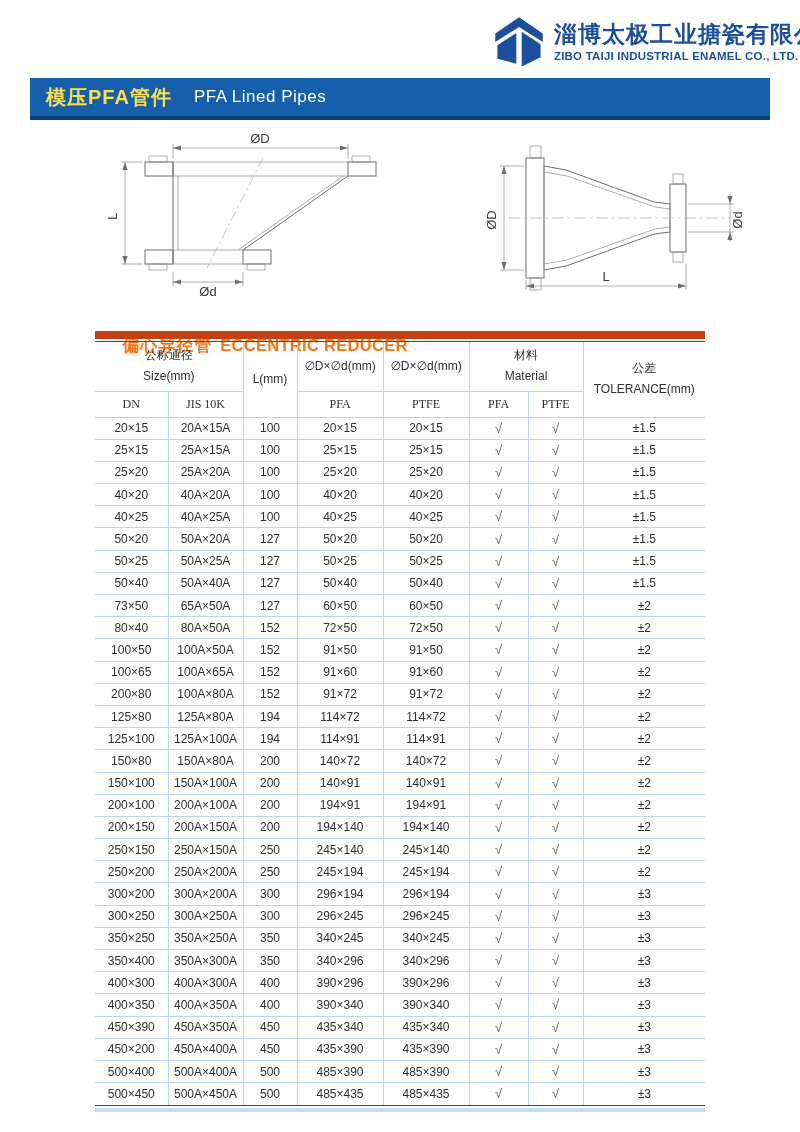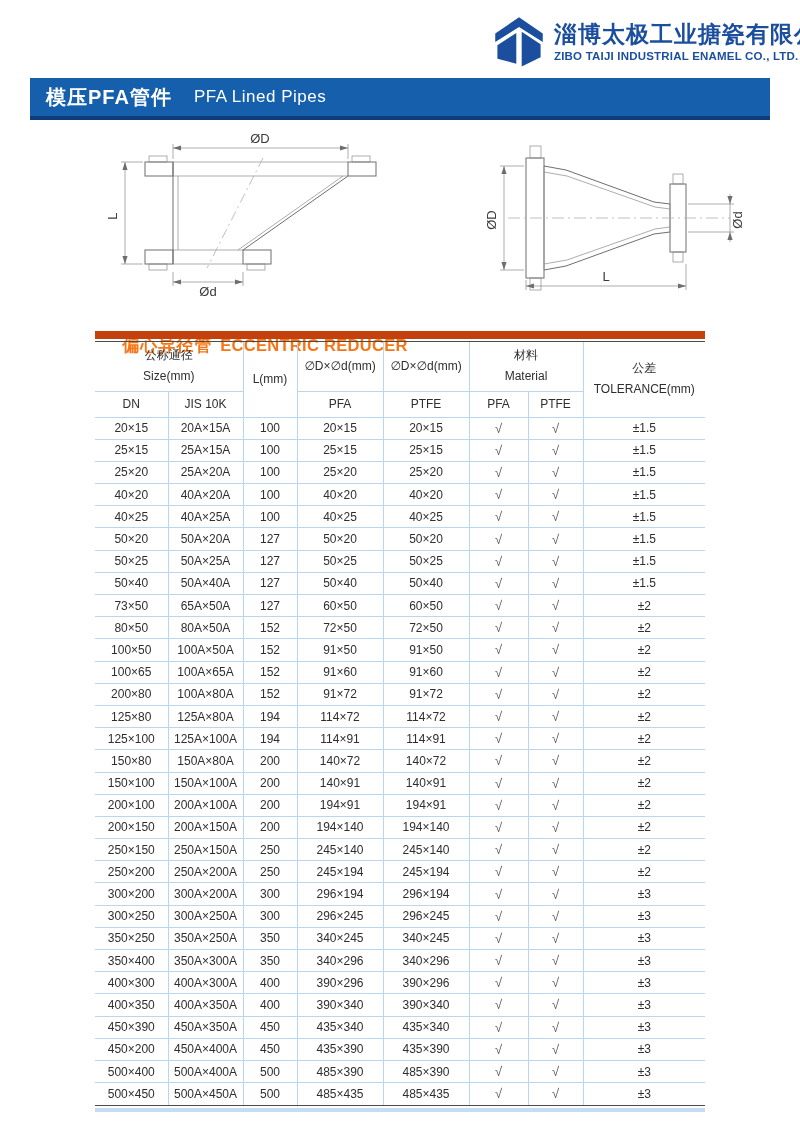--- a/index.html
+++ b/index.html
@@ -17,21 +17,21 @@
   .brand-text { margin-left:8px; color:#1b4f9e; }
   .brand-zh { font-size:23px; font-weight:700; letter-spacing:1px; line-height:1.25; white-space:nowrap; }
   .brand-en { font-size:11.5px; font-weight:700; margin-top:2px; letter-spacing:0.2px; white-space:nowrap; }
 
   
   .title-bar {
     position:absolute; left:30px; top:78px; width:740px; height:42px;
     background:#155fac; border-bottom:4px solid #0b3e7b;
     display:flex; align-items:center; padding-left:16px;
   }
-  .title-zh { color:#ffffff; font-size:20px; font-weight:700; letter-spacing:1px; }
+  .title-zh { color:#fde047; font-size:20px; font-weight:700; letter-spacing:1px; }
   .title-en { color:#fff; font-size:17px; margin-left:22px; letter-spacing:0.5px; }
 
   
   .drawing { position:absolute; }
   .drawing-ecc { left:103px; top:132px; width:302px; height:166px; }
   .drawing-con { left:478px; top:128px; width:292px; height:170px; }
   .dim-text { font-size:13px; fill:#3a3a3a; font-family:"Liberation Sans",sans-serif; }
   .draw-line { stroke:#6e6e6e; stroke-width:1; fill:none; }
   .thin-line { stroke:#8a8a8a; stroke-width:0.7; fill:none; }
   .dash-line { stroke:#b0b0b0; stroke-width:0.8; fill:none; }
@@ -49,21 +49,21 @@
     border-top:8px solid #c2410c; border-bottom:4px solid #c6dcf2;
     padding:2px 0;
   }
   .table-inner { border-top:1px solid #4b4b4b; border-bottom:1px solid #4b4b4b; }
   table { width:100%; border-collapse:collapse; border:hidden; table-layout:fixed; }
   th, td {
     border:1px solid #b9d5ef; text-align:center; vertical-align:middle;
     font-size:12px; font-weight:400; color:#2e2e2e; overflow:hidden; white-space:nowrap;
   }
   thead tr.h1 th { height:49px; }
-  thead tr.h2 th { height:26px; }
+  thead tr.h2 th { height:26px;font-family:Liberation Serif, serif; }
   tbody td { height:22.2px; }
   .two-line { line-height:21px; }
   td.check { color:#5a5a5a; font-size:13px; }
 </style>
 </head>
 <body>
 
 <div class="page">
 
   <div class="brand">
@@ -308,21 +308,21 @@
               <td>73×50</td>
               <td>65A×50A</td>
               <td>127</td>
               <td>60×50</td>
               <td>60×50</td>
               <td class="check">√</td>
               <td class="check">√</td>
               <td>±2</td>
             </tr>
             <tr>
-              <td>80×50</td>
+              <td>80×40</td>
               <td>80A×50A</td>
               <td>152</td>
               <td>72×50</td>
               <td>72×50</td>
               <td class="check">√</td>
               <td class="check">√</td>
               <td>±2</td>
             </tr>
             <tr>
               <td>100×50</td>

